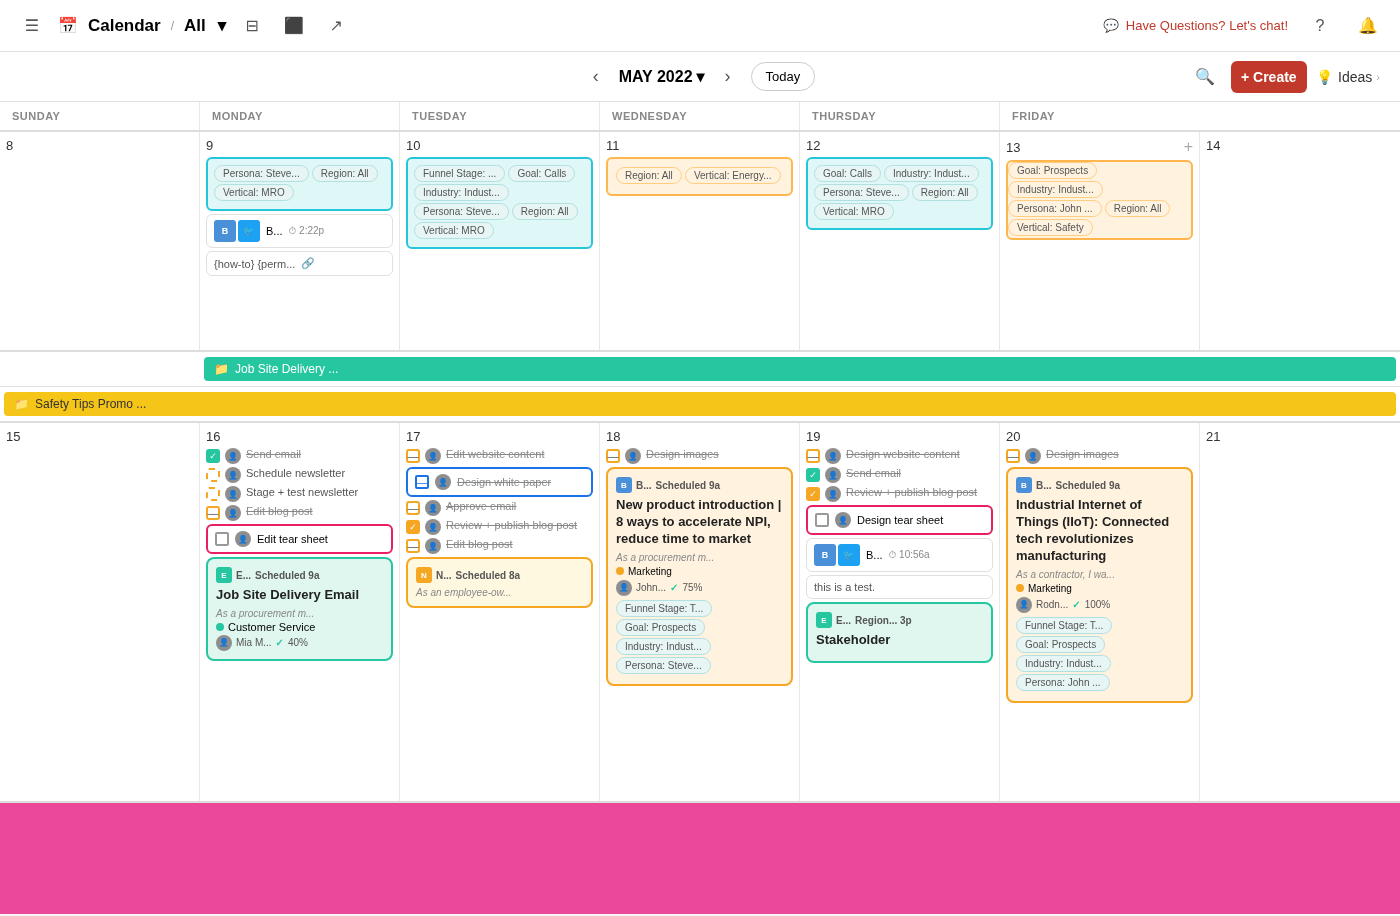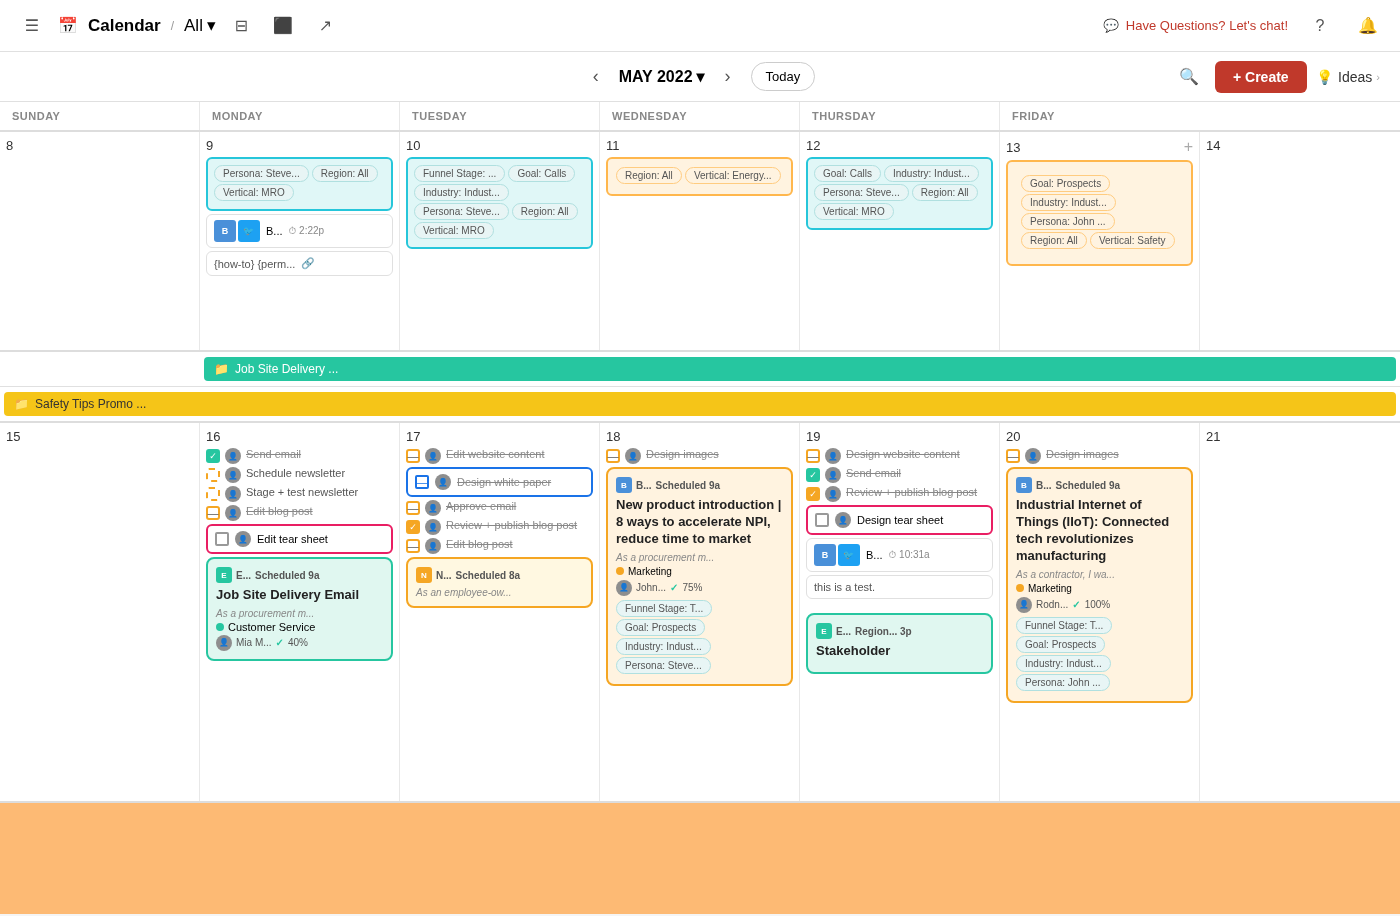--- a/index.html
+++ b/index.html
@@ -8,39 +8,39 @@
     
     .top-nav {
       display: flex; align-items: center; justify-content: space-between;
       background: #fff; padding: 0 16px; height: 52px;
       border-bottom: 1px solid #e0e0e0;
     }
     .top-nav-left { display: flex; align-items: center; gap: 10px; }
     .top-nav-right { display: flex; align-items: center; gap: 16px; }
     .nav-title { font-size: 17px; font-weight: 600; }
     .nav-sep { color: #999; }
-    .nav-all { font-size: 17px; font-weight: 400; display: flex; align-items: center; gap: 4px; }
+    .nav-all { font-size: 17px; font-weight: 700; display: flex; align-items: center; gap: 12px; }
     .icon-btn { width: 32px; height: 32px; display: flex; align-items: center; justify-content: center; border: none; background: none; cursor: pointer; font-size: 16px; color: #555; border-radius: 4px; }
     .chat-link { color: #c0392b; font-size: 13px; font-weight: 500; display: flex; align-items: center; gap: 6px; cursor: pointer; }
 
     
     .cal-controls {
       display: flex; align-items: center; justify-content: center; gap: 12px;
       background: #fff; padding: 10px 0; border-bottom: 1px solid #e0e0e0;
       position: relative;
     }
     .cal-month { font-size: 16px; font-weight: 700; display: flex; align-items: center; gap: 4px; cursor: pointer; }
     .cal-nav-btn { border: none; background: none; cursor: pointer; font-size: 18px; color: #555; padding: 4px 8px; border-radius: 4px; }
     .today-btn { border: 1px solid #ccc; background: #fff; padding: 6px 14px; border-radius: 20px; cursor: pointer; font-size: 13px; }
     .cal-controls-right { position: absolute; right: 20px; display: flex; align-items: center; gap: 10px; }
-    .create-btn { background: #c0392b; color: #fff; border: none; border-radius: 6px; padding: 8px 18px; font-size: 14px; font-weight: 600; cursor: pointer; display: flex; align-items: center; gap: 6px; }
+    .create-btn { background: #c0392b; color: #fff; border: none; border-radius: 6px; padding: 8px 10px; font-size: 14px; font-weight: 600; cursor: pointer; display: flex; align-items: center; gap: 6px; }
     .ideas-btn { display: flex; align-items: center; gap: 4px; font-size: 14px; color: #333; cursor: pointer; font-weight: 500; }
 
     
-    .calendar { width: 100%; height: calc(916px - 52px - 52px); overflow-y: auto; background: #fdba74; }
+    .calendar { width: 100%; height: calc(916px - 52px - 52px); overflow-y: auto; background: #ec4899; }
 
     
     .day-headers { display: grid; grid-template-columns: 1fr 1fr 1fr 1fr 1fr 1fr 1fr; background: #fff; border-bottom: 2px solid #ddd; }
     .day-header { padding: 8px 12px; font-size: 11px; font-weight: 700; color: #888; letter-spacing: 0.5px; text-transform: uppercase; border-right: 1px solid #e8e8e8; }
     .day-header:last-child { border-right: none; }
 
     
     .week-row { display: grid; grid-template-columns: 1fr 1fr 1fr 1fr 1fr 1fr 1fr; border-bottom: 2px solid #ddd; min-height: 200px; }
     .day-cell { border-right: 1px solid #e8e8e8; background: #fff; padding: 6px; min-height: 200px; position: relative; }
     .day-cell:last-child { border-right: none; }
@@ -95,21 +95,21 @@
     .task-checkbox { width: 14px; height: 14px; border-radius: 3px; border: 2px solid #ccc; flex-shrink: 0; margin-top: 1px; }
     .task-checkbox.checked { background: #26c6a0; border-color: #26c6a0; display: flex; align-items: center; justify-content: center; color: #fff; font-size: 9px; }
     .task-checkbox.checked-orange { background: #f5a623; border-color: #f5a623; display: flex; align-items: center; justify-content: center; color: #fff; font-size: 9px; }
     .task-checkbox.dashed { border-style: dashed; border-color: #f5a623; }
     .task-checkbox.minus { border-color: #f5a623; display: flex; align-items: center; justify-content: center; }
     .task-label { color: #888; text-decoration: line-through; }
     .task-label-normal { color: #555; }
     .avatar { width: 16px; height: 16px; border-radius: 50%; background: #ccc; flex-shrink: 0; overflow: hidden; display: flex; align-items: center; justify-content: center; font-size: 8px; color: #fff; font-weight: 700; }
 
     
-    .note-card { border: 1px solid #e0e0e0; border-radius: 6px; padding: 5px 7px; background: #fff; font-size: 11px; color: #555; margin-bottom: 14px; }
+    .note-card { border: 1px solid #e0e0e0; border-radius: 6px; padding: 5px 7px; background: #fff; font-size: 11px; color: #555; margin-bottom: 3px; }
 
     .blog-multi { display: flex; gap: 2px; }
   </style>
 </head>
 <body>
 
 <div class="top-nav">
   <div class="top-nav-left">
     <button class="icon-btn">☰</button>
     <span style="font-size:16px;">📅</span>
@@ -218,21 +218,21 @@
         <div class="event-tag">Region: All</div>
         <div class="event-tag">Vertical: MRO</div>
       </div>
     </div>
 
     <div class="day-cell">
       <div class="day-num">
         <span>13</span>
         <span class="plus-icon">+</span>
       </div>
-      <div class="event-card" style="background:#fff3e0; border: 2px solid #ffb74d; padding:13px;">
+      <div class="event-card" style="background:#fff3e0; border: 2px solid #ffb74d; padding:0;">
         <div class="event-tag orange-tag">Goal: Prospects</div>
         <div class="event-tag orange-tag">Industry: Indust...</div>
         <div class="event-tag orange-tag">Persona: John ...</div>
         <div class="event-tag orange-tag">Region: All</div>
         <div class="event-tag orange-tag">Vertical: Safety</div>
       </div>
     </div>
 
     <div class="day-cell">
       <div class="day-num">14</div>
@@ -413,21 +413,21 @@
         <div class="avatar" style="background:#8e8e8e;">👤</div>
         <span>Design tear sheet</span>
       </div>
 
       <div class="blog-card">
         <div class="blog-multi">
           <div style="width:22px;height:22px;border-radius:3px;background:#4a90d9;display:flex;align-items:center;justify-content:center;color:#fff;font-size:9px;font-weight:700;flex-shrink:0;">B</div>
           <div style="width:22px;height:22px;border-radius:3px;background:#1da1f2;display:flex;align-items:center;justify-content:center;color:#fff;font-size:9px;font-weight:700;flex-shrink:0;">🐦</div>
         </div>
         <span>B...</span>
-        <span class="blog-time">⏱ 10:31a</span>
+        <span class="blog-time">⏱ 10:56a</span>
       </div>
 
       <div class="note-card">
         <span>this is a test.</span>
       </div>
 
       <div class="scheduled-card green-sched">
         <div class="sched-header">
           <div class="sched-icon">E</div>
           <span>E...</span>

